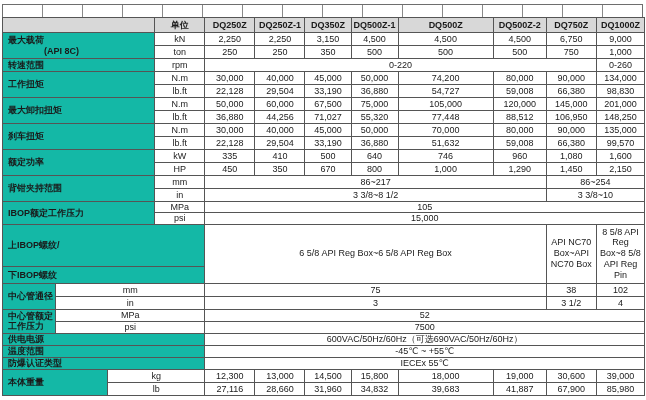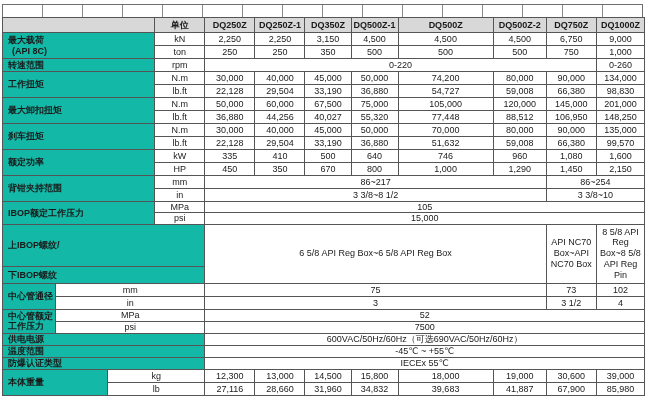--- a/index.html
+++ b/index.html
@@ -15,21 +15,21 @@
     white-space:nowrap;box-sizing:border-box;line-height:1.15;}
   th{background:#d8d8d8;font-weight:bold;height:15px;text-align:center;font-size:9px;}
   td.lbl{background:#14b8a6;font-weight:bold;text-align:left;padding-left:5px;
     white-space:normal;font-size:9px;}
   td.unit{text-align:center;color:#222;}
   td.val{text-align:center;}
   tr.sub td{border-top:1px solid #ababab;}
   tr.h13{height:13px;} tr.h11{height:11px;} tr.h12{height:12px;padding-left:20px;}
   tr.h42{height:42px;} tr.h17{height:17px;}
   td.wrap{white-space:normal;text-align:center;line-height:1.2;padding:1px 2px;}
-  .lbl .ln2{padding-left:4px;}
+  .lbl .ln2{padding-left:4px;margin-left:32px;}
 </style>
 </head>
 <body>
 
 <div class="sheet">
 
   <div class="top-strip">
     <div class="cell"></div>
     <div class="cell"></div>
     <div class="cell"></div>
@@ -145,21 +145,21 @@
       <td class="val">75,000</td>
       <td class="val">105,000</td>
       <td class="val">120,000</td>
       <td class="val">145,000</td>
       <td class="val">201,000</td>
     </tr>
     <tr class="h13 sub">
       <td class="unit">lb.ft</td>
       <td class="val">36,880</td>
       <td class="val">44,256</td>
-      <td class="val">40,027</td>
+      <td class="val">71,027</td>
       <td class="val">55,320</td>
       <td class="val">77,448</td>
       <td class="val">88,512</td>
       <td class="val">106,950</td>
       <td class="val">148,250</td>
     </tr>
 
     <tr class="h13">
       <td class="lbl" colspan="3" rowspan="2">刹车扭矩</td>
       <td class="unit">N.m</td>
@@ -237,21 +237,21 @@
       <td class="wrap" rowspan="2">8 5/8 API Reg Box~8 5/8 API Reg Pin</td>
     </tr>
     <tr class="h17">
       <td class="lbl" colspan="4">下IBOP螺纹</td>
     </tr>
 
     <tr class="h13">
       <td class="lbl" rowspan="2">中心管通径</td>
       <td class="unit" colspan="3">mm</td>
       <td class="val" colspan="6">75</td>
-      <td class="val">73</td>
+      <td class="val">38</td>
       <td class="val">102</td>
     </tr>
     <tr class="h13 sub">
       <td class="unit" colspan="3">in</td>
       <td class="val" colspan="6">3</td>
       <td class="val">3 1/2</td>
       <td class="val">4</td>
     </tr>
 
     <tr class="h12">

